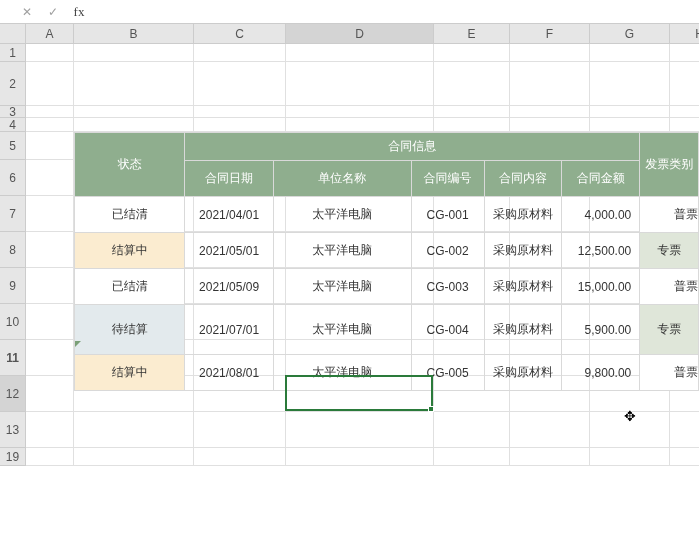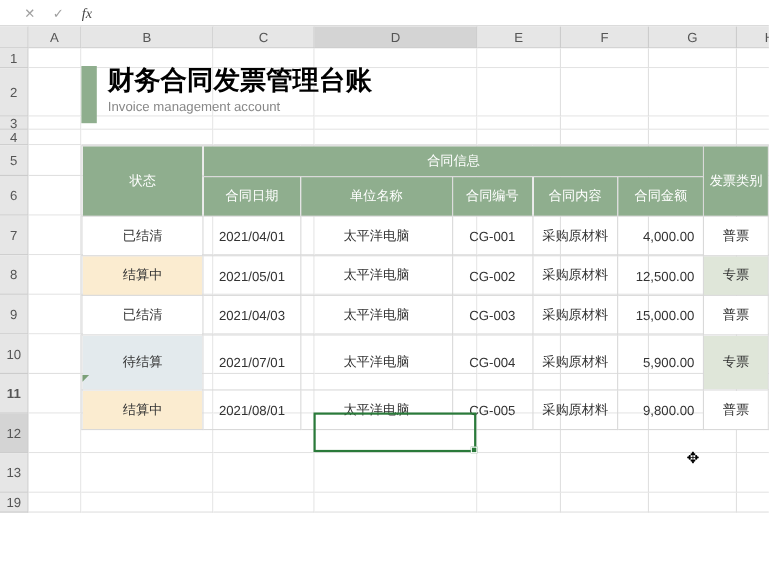--- a/index.html
+++ b/index.html
@@ -4,21 +4,21 @@
 <style>
 * { box-sizing: border-box; margin: 0; padding: 0; }
 body { font-family: "Microsoft YaHei", Arial, sans-serif; font-size: 12px; background: #fff; color: #333; user-select: none; }
 
 .formula-bar { display: flex; align-items: center; height: 24px; border-bottom: 1px solid #ccc; background: #fff; }
 .name-box-wrap { display: flex; align-items: center; width: 95px; height: 100%; border-right: 1px solid #ccc; padding: 0 4px 0 8px; }
 .name-box { flex: 1; border: none; font-size: 12px; outline: none; }
 .name-chev { font-size: 8px; color: #666; padding: 0 2px; }
 .fb-sep { width: 14px; }
 .fb-btn { width: 26px; height: 100%; display: flex; align-items: center; justify-content: center; color: #a0a0a0; }
-.fb-btn.fx { font-style: italic; font-family: Georgia, serif; color: #444; font-size: 13px; }
+.fb-btn.fx { font-family: Georgia, serif; color: #444; font-size: 13px; }
 .formula-input { flex: 1; border: none; padding: 0 6px; font-size: 12px; outline: none; }
 
 .sheet-area { position: relative; overflow: hidden; width: 699px; height: 509px; }
 .corner { position: absolute; left: 0; top: 0; width: 26px; height: 20px; background: #e6e6e6; border-right: 1px solid #ccc; border-bottom: 1px solid #ccc; }
 .col-headers { position: absolute; left: 26px; top: 0; height: 20px; display: flex; }
 .col-h { background: #e6e6e6; border-right: 1px solid #ccc; border-bottom: 1px solid #ccc; display: flex; align-items: center; justify-content: center; color: #555; font-size: 12px; }
 .row-headers { position: absolute; left: 0; top: 20px; width: 26px; }
 .row-h { background: #e6e6e6; border-right: 1px solid #ccc; border-bottom: 1px solid #ccc; display: flex; align-items: center; justify-content: center; color: #555; font-size: 12px; }
 .row-h.sel, .col-h.sel { background: #d4d4d4; }
 
@@ -31,21 +31,21 @@
 .title-zh { font-size: 24px; font-weight: bold; color: #000; line-height: 28px; }
 .title-en { font-size: 12px; color: #888; margin-top: 2px; }
 
 .pt { position: absolute; border-collapse: collapse; table-layout: fixed; }
 .pt th, .pt td { border: 1px solid #d9d9d9; text-align: center; font-size: 12px; overflow: hidden; white-space: nowrap; }
 .pt th { background: #8fae8e; color: #fff; font-weight: normal; }
 .amt { text-align: right !important; padding-right: 8px; }
 .pt td.st-clear { background: #fff; }
 .pt td.st-pending { background: #fbecd0; }
 .pt td.st-wait { background: #e3eaed; }
-.pt td.inv-pu { background: #fff; }
+.pt td.inv-pu { background: #fff; text-align: right; }
 .pt td.inv-zhuan { background: #dfe6d9; }
 
 .tri { position: absolute; width: 0; height: 0; border-style: solid; border-width: 0 0 6px 6px; border-color: transparent transparent transparent #7ba078; }
 
 .active-cell { position: absolute; border: 2px solid #2a7a3a; background: transparent; pointer-events: none; }
 .fill-handle { position: absolute; width: 6px; height: 6px; background: #2a7a3a; border: 1px solid #fff; right: -3px; bottom: -3px; }
 
 .cursor-icon { position: absolute; font-size: 14px; color: #000; }
 </style>
 </head>
@@ -229,27 +229,20 @@
         <div class="cell" style="width: 120px; height: 18px;"></div>
         <div class="cell" style="width: 92px; height: 18px;"></div>
         <div class="cell" style="width: 148px; height: 18px;"></div>
         <div class="cell" style="width: 76px; height: 18px;"></div>
         <div class="cell" style="width: 80px; height: 18px;"></div>
         <div class="cell" style="width: 80px; height: 18px;"></div>
         <div class="cell" style="width: 60px; height: 18px;"></div>
       </div>
     </div>
 
-  <div class="title-bar" id="titleBar" style="left: 74px; top: 36px;">
-    <div class="accent"></div>
-    <div>
-      <div class="title-zh">财务合同发票管理台账</div>
-      <div class="title-en">Invoice management account</div>
-    </div>
-  </div>
 
   <table class="pt" id="pt" style="left: 74px; top: 108px;">
     <colgroup id="cg">
         <col style="width: 120px;">
         <col style="width: 92px;">
         <col style="width: 148px;">
         <col style="width: 76px;">
         <col style="width: 80px;">
         <col style="width: 80px;">
         <col style="width: 60px;">
@@ -282,21 +275,21 @@
           <td class="st-pending" style="height: 36px;">结算中</td>
           <td style="height: 36px;">2021/05/01</td>
           <td style="height: 36px;">太平洋电脑</td>
           <td style="height: 36px;">CG-002</td>
           <td style="height: 36px;">采购原材料</td>
           <td class="amt" style="height: 36px;">12,500.00</td>
           <td class="inv-zhuan" style="height: 36px;">专票</td>
         </tr>
         <tr>
           <td class="st-clear" style="height: 36px;">已结清</td>
-          <td style="height: 36px;">2021/04/03</td>
+          <td style="height: 36px;">2021/05/09</td>
           <td style="height: 36px;">太平洋电脑</td>
           <td style="height: 36px;">CG-003</td>
           <td style="height: 36px;">采购原材料</td>
           <td class="amt" style="height: 36px;">15,000.00</td>
           <td class="inv-pu" style="height: 36px;">普票</td>
         </tr>
         <tr>
           <td class="st-wait" style="height: 36px;">待结算</td>
           <td style="height: 50px;">2021/07/01</td>
           <td style="height: 36px;">太平洋电脑</td>

